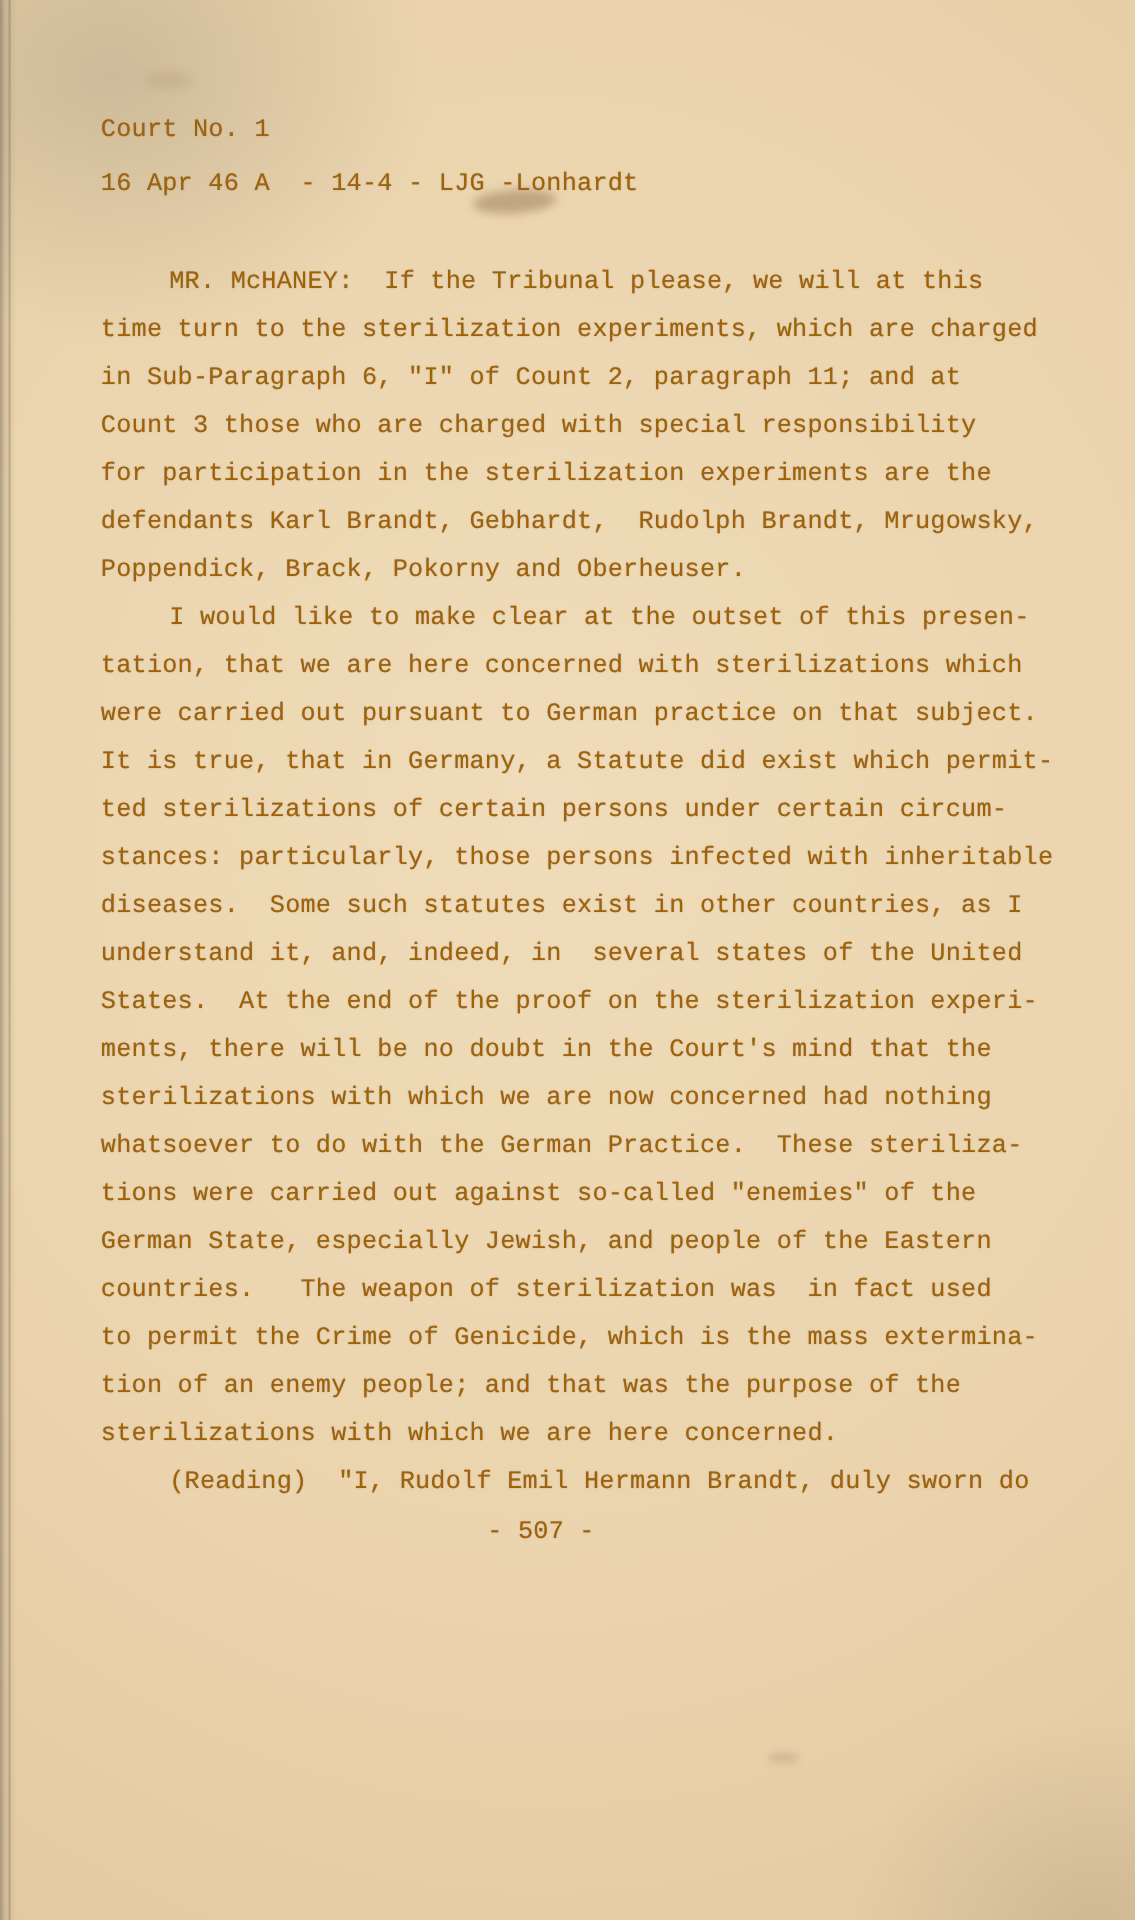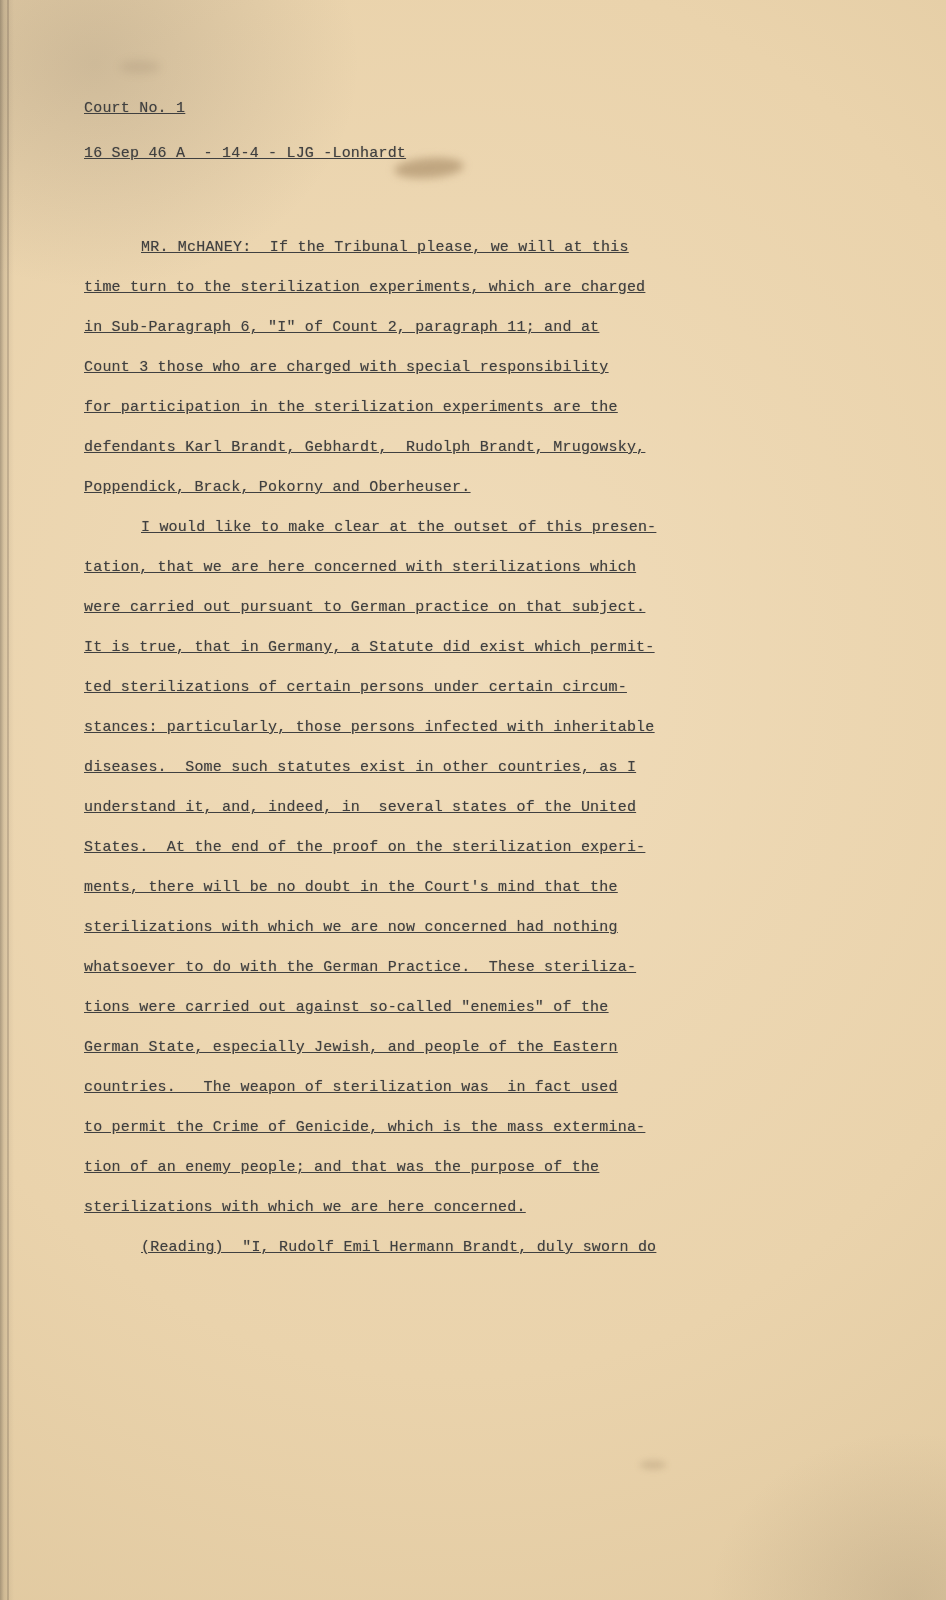--- a/index.html
+++ b/index.html
@@ -49,34 +49,33 @@
   }
 
   .page {
     position: relative;
     width: 946px;
     height: 1600px;
     padding: 86px 40px 0 84px;
   }
 
   .typewriter {
-    font-size: 15px;
+    font-size: 21px;
     letter-spacing: 0.2px;
-    color: #404040;
+    color: #a16207;
     text-shadow: 0 0 1px rgba(90,84,74,0.55);
-    text-decoration: underline;
   }
 
   .header div {
     line-height: 45px;
     white-space: pre;
   }
 
   .doc-body {
-    margin-top: 52px;
+    margin-top: 40px;
     width: 830px;
   }
 
   .para {
     white-space: pre-wrap;
     line-height: 40px;
     text-indent: 57px;
   }
 
   .footer {
@@ -92,21 +91,21 @@
 <div class="page">
 
   <div class="edge-shade"></div>
   <div class="edge-line"></div>
   <div class="stain-smudge"></div>
   <div class="stain-spot-1"></div>
   <div class="stain-spot-2"></div>
 
   <div class="header typewriter">
     <div>Court No. 1</div>
-    <div>16 Sep 46 A  - 14-4 - LJG -Lonhardt</div>
+    <div>16 Apr 46 A  - 14-4 - LJG -Lonhardt</div>
   </div>
 
   <div class="doc-body typewriter">
     <p class="para">MR. McHANEY:  If the Tribunal please, we will at this
 time turn to the sterilization experiments, which are charged
 in Sub-Paragraph 6, "I" of Count 2, paragraph 11; and at
 Count 3 those who are charged with special responsibility
 for participation in the sterilization experiments are the
 defendants Karl Brandt, Gebhardt,  Rudolph Brandt, Mrugowsky,
 Poppendick, Brack, Pokorny and Oberheuser.</p>
@@ -124,14 +123,15 @@
 whatsoever to do with the German Practice.  These steriliza-
 tions were carried out against so-called "enemies" of the
 German State, especially Jewish, and people of the Eastern
 countries.   The weapon of sterilization was  in fact used
 to permit the Crime of Genicide, which is the mass extermina-
 tion of an enemy people; and that was the purpose of the
 sterilizations with which we are here concerned.</p>
     <p class="para">(Reading)  "I, Rudolf Emil Hermann Brandt, duly sworn do</p>
   </div>
 
+  <div class="footer typewriter">- 507 -</div>
 
 </div>
 
 </body></html>

